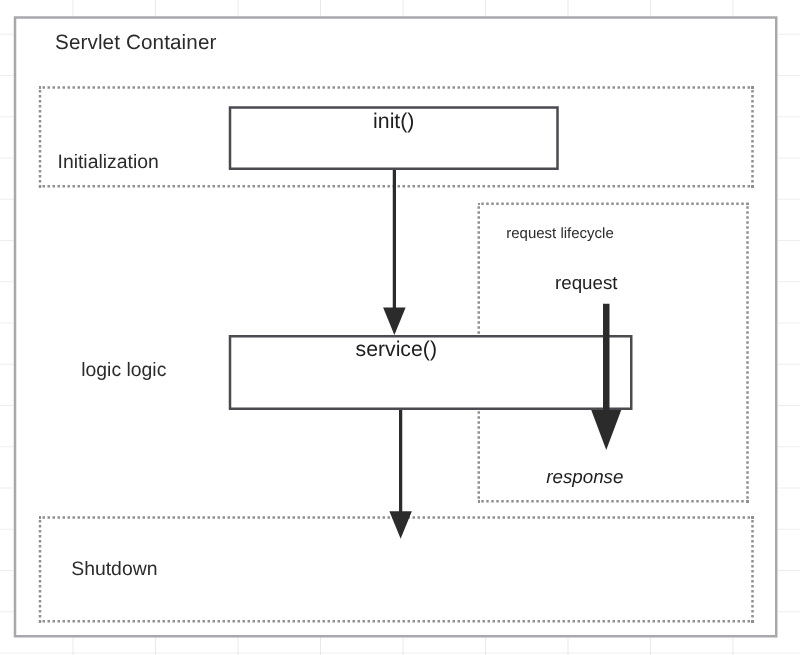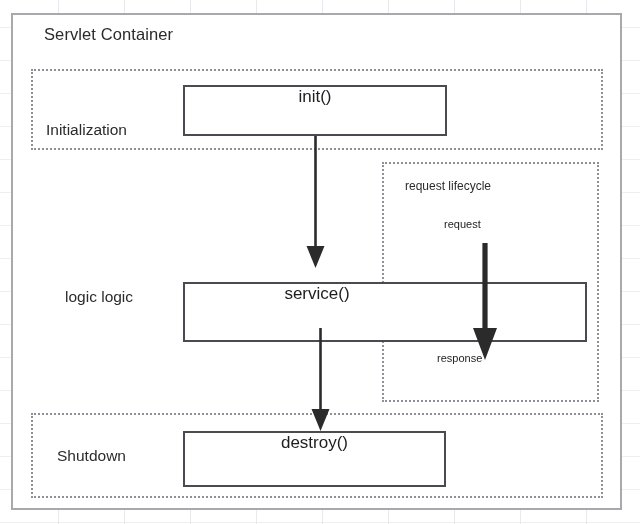--- a/index.html
+++ b/index.html
@@ -92,21 +92,21 @@
     position: absolute;
     background: #ffffff;
     border: 2.5px solid #4a4a50;
     box-sizing: border-box;
     display: flex;
     justify-content: center;
     color: #1e1e1e;
     font-size: 17px;
   }
   #box-init    { left: 183px; top: 85px;  width: 264px; height: 51px; }
-  #box-service { left: 183px; top: 268px; width: 404px; height: 60px; z-index: 3; margin-top: 14px; }
+  #box-service { left: 183px; top: 268px; width: 323px; height: 60px; z-index: 3; }
   #box-destroy { left: 183px; top: 431px; width: 263px; height: 56px; }
 
   
   #box-service .method-label {
     position: absolute;
     left: 0;
     width: 264px;
     text-align: center;
   }
 
@@ -116,28 +116,28 @@
     left: 0; top: 0;
     width: 640px;
     height: 524px;
     pointer-events: none;
     z-index: 4;
   }
 
   
   .flow-label {
     position: absolute;
-    font-size: 11px;
+    font-size: 15px;
     color: #1e1e1e;
     white-space: nowrap;
     z-index: 5;
     text-align: center;
   }
   #label-request  { left: 444px; top: 218px; }
-  #label-response { left: 437px; top: 352px; }
+  #label-response { left: 437px; top: 373px; font-style: italic; }
 </style>
 </head>
 <body>
 
 <div id="canvas">
 
   <div id="servlet-container"></div>
 
   <div class="container-title">Servlet Container</div>
 
@@ -151,23 +151,20 @@
   <div class="region-label" id="label-shutdown">Shutdown</div>
 
   <div class="method-box" id="box-init">
     <span class="method-label">init()</span>
   </div>
 
   <div class="method-box" id="box-service">
     <span class="method-label">service()</span>
   </div>
 
-  <div class="method-box" id="box-destroy">
-    <span class="method-label">destroy()</span>
-  </div>
 
   <svg id="arrow-layer" viewBox="0 0 640 524" width="640" height="524">
 
     <g>
       <line x1="315.5" y1="136" x2="315.5" y2="253" stroke="#2b2b2b" stroke-width="2.6"></line>
       <polygon points="315.5,268 306.5,246 324.5,246" fill="#2b2b2b"></polygon>
     </g>
 
     <g>
       <line x1="320.5" y1="328" x2="320.5" y2="416" stroke="#2b2b2b" stroke-width="2.6"></line>

